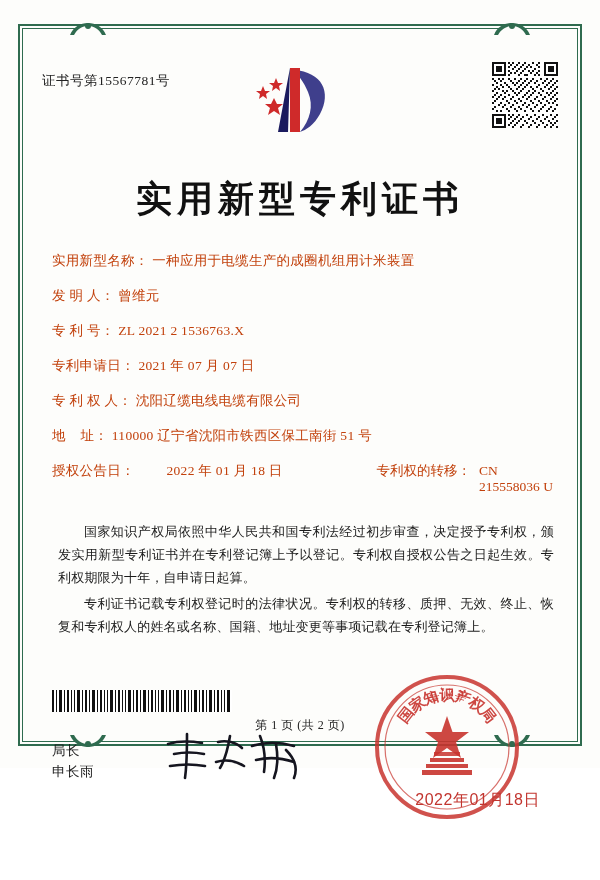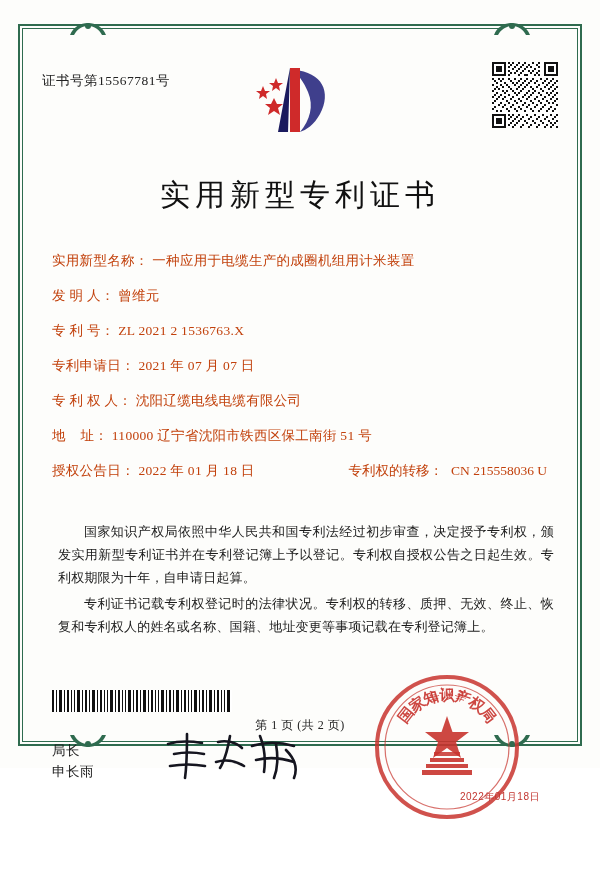--- a/index.html
+++ b/index.html
@@ -74,22 +74,22 @@
     height: 66px;
   }
   .qr canvas, .qr svg { display: block; }
 
   .title {
     position: absolute;
     left: 0;
     right: 0;
     top: 175px;
     text-align: center;
-    font-size: 30px;
-    font-weight: normal;
+    font-size: 36px;
+    font-weight: bold;
     letter-spacing: 5px;
     font-family: "DejaVu Serif", "Liberation Serif", serif;
     color: #111;
   }
 
   .fields {
     position: absolute;
     left: 52px;
     top: 252px;
     right: 46px;
@@ -110,20 +110,21 @@
     flex: 0 0 auto;
     padding: 0 4px 0 0;
   }
   .field-value {
     flex: 1 1 auto;
     letter-spacing: 0.3px;
   }
   .field-row.dual .field-value {
     flex: 0 0 auto;
     min-width: 210px;
+    margin-left: 28px;
   }
   .field-row.dual .second-label {
     flex: 0 0 auto;
     white-space: pre;
   }
   .field-row.dual .second-value {
     flex: 1 1 auto;
     padding-left: 4px;
   }
 
@@ -171,21 +172,21 @@
     position: absolute;
     right: 78px;
     top: 672px;
     width: 150px;
     height: 150px;
   }
   .seal-date {
     position: absolute;
     right: 60px;
     top: 790px;
-    font-size: 10px;
+    font-size: 16px;
     color: #c2352f;
     letter-spacing: 0.5px;
     font-family: "Liberation Sans", sans-serif;
   }
 
   .page-footer {
     position: absolute;
     left: 0;
     right: 0;
     bottom: 34px;

